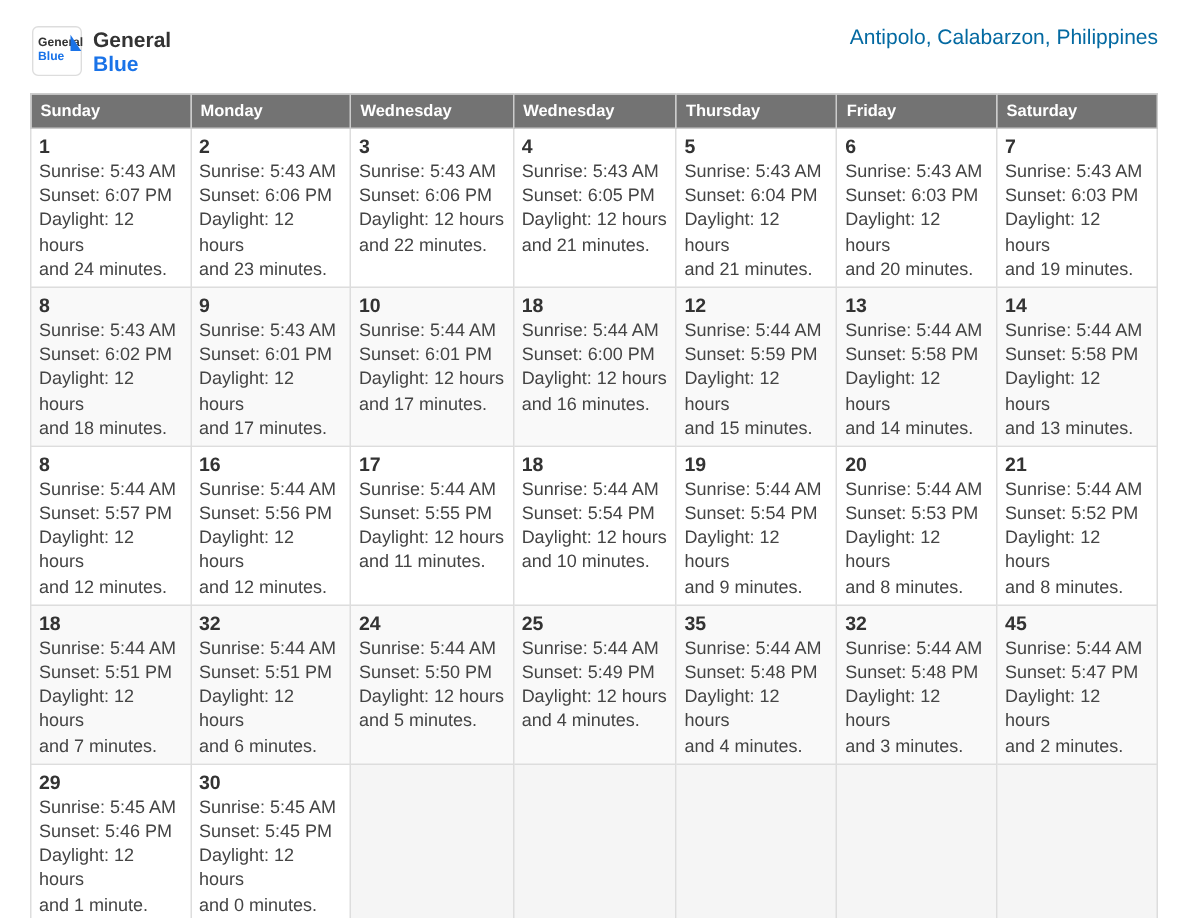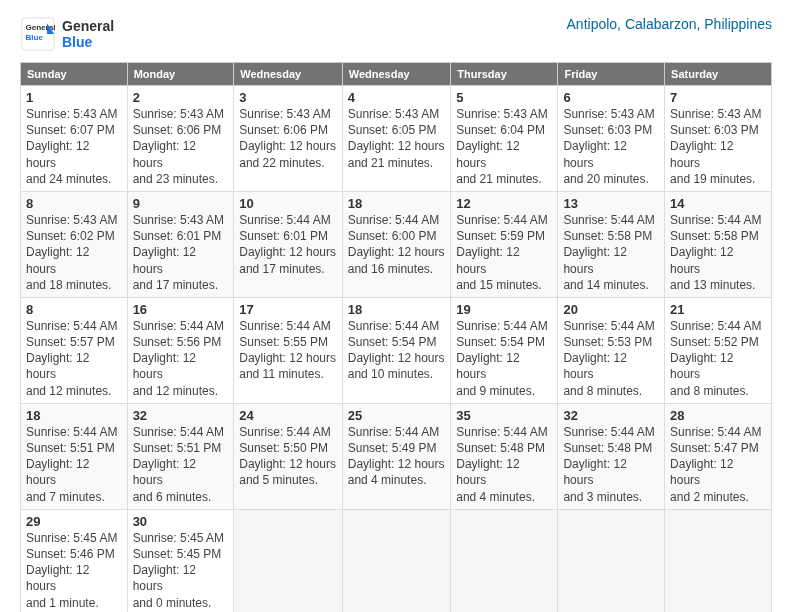--- a/index.html
+++ b/index.html
@@ -151,21 +151,21 @@
           <td><span class="cell-day">20</span><span class="cell-info">Sunrise: 5:44 AM<br>Sunset: 5:53 PM<br>Daylight: 12 hours<br>and 8 minutes.</span></td>
           <td><span class="cell-day">21</span><span class="cell-info">Sunrise: 5:44 AM<br>Sunset: 5:52 PM<br>Daylight: 12 hours<br>and 8 minutes.</span></td>
         </tr>
         <tr>
           <td><span class="cell-day">18</span><span class="cell-info">Sunrise: 5:44 AM<br>Sunset: 5:51 PM<br>Daylight: 12 hours<br>and 7 minutes.</span></td>
           <td><span class="cell-day">32</span><span class="cell-info">Sunrise: 5:44 AM<br>Sunset: 5:51 PM<br>Daylight: 12 hours<br>and 6 minutes.</span></td>
           <td><span class="cell-day">24</span><span class="cell-info">Sunrise: 5:44 AM<br>Sunset: 5:50 PM<br>Daylight: 12 hours<br>and 5 minutes.</span></td>
           <td><span class="cell-day">25</span><span class="cell-info">Sunrise: 5:44 AM<br>Sunset: 5:49 PM<br>Daylight: 12 hours<br>and 4 minutes.</span></td>
           <td><span class="cell-day">35</span><span class="cell-info">Sunrise: 5:44 AM<br>Sunset: 5:48 PM<br>Daylight: 12 hours<br>and 4 minutes.</span></td>
           <td><span class="cell-day">32</span><span class="cell-info">Sunrise: 5:44 AM<br>Sunset: 5:48 PM<br>Daylight: 12 hours<br>and 3 minutes.</span></td>
-          <td><span class="cell-day">28</span><span class="cell-info">Sunrise: 5:44 AM<br>Sunset: 5:47 PM<br>Daylight: 12 hours<br>and 2 minutes.</span></td>
+          <td><span class="cell-day">45</span><span class="cell-info">Sunrise: 5:44 AM<br>Sunset: 5:47 PM<br>Daylight: 12 hours<br>and 2 minutes.</span></td>
         </tr>
         <tr class="last-row">
           <td><span class="cell-day">29</span><span class="cell-info">Sunrise: 5:45 AM<br>Sunset: 5:46 PM<br>Daylight: 12 hours<br>and 1 minute.</span></td>
           <td><span class="cell-day">30</span><span class="cell-info">Sunrise: 5:45 AM<br>Sunset: 5:45 PM<br>Daylight: 12 hours<br>and 0 minutes.</span></td>
           <td class="empty-cell"></td>
           <td class="empty-cell"></td>
           <td class="empty-cell"></td>
           <td class="empty-cell"></td>
           <td class="empty-cell"></td>
         </tr>

